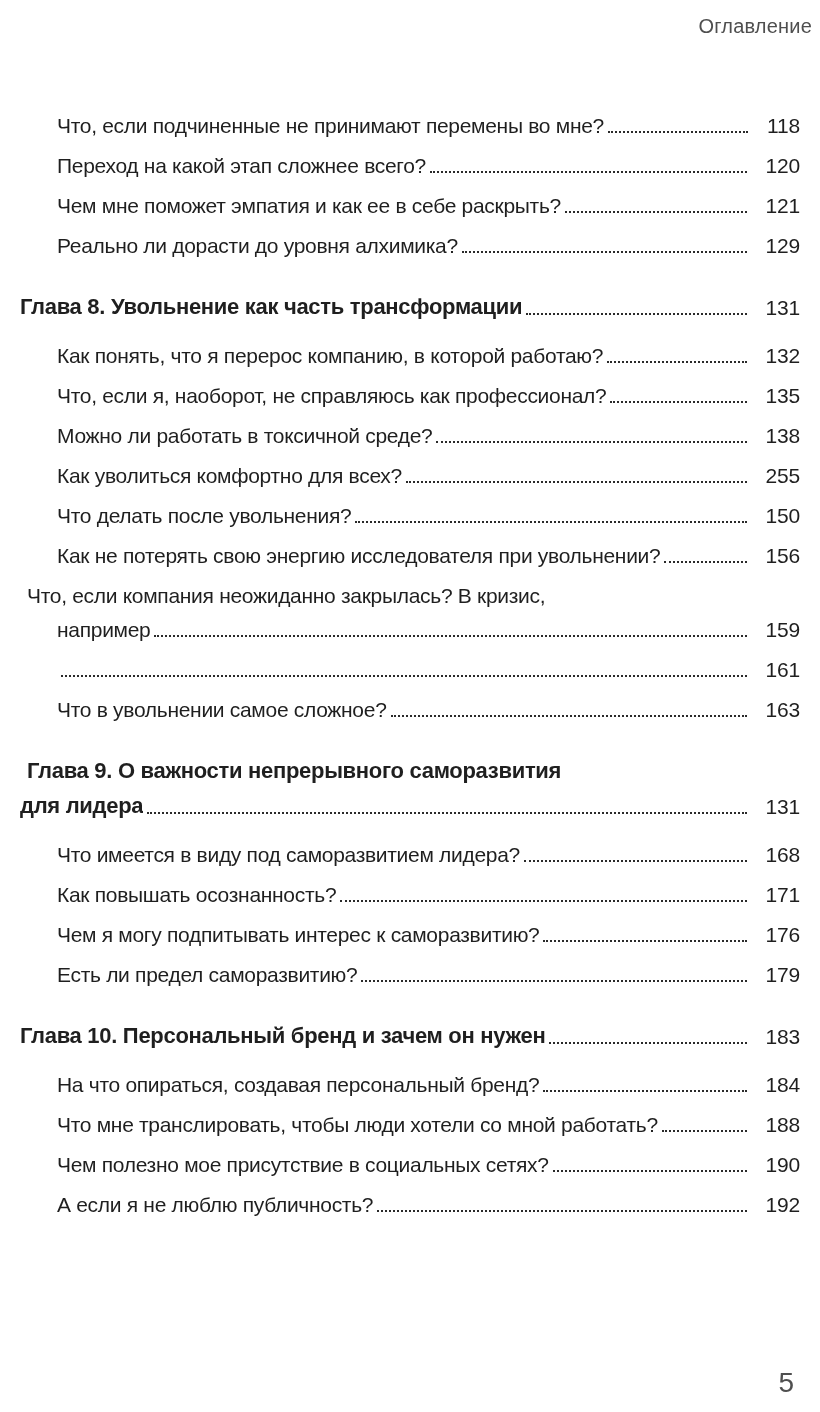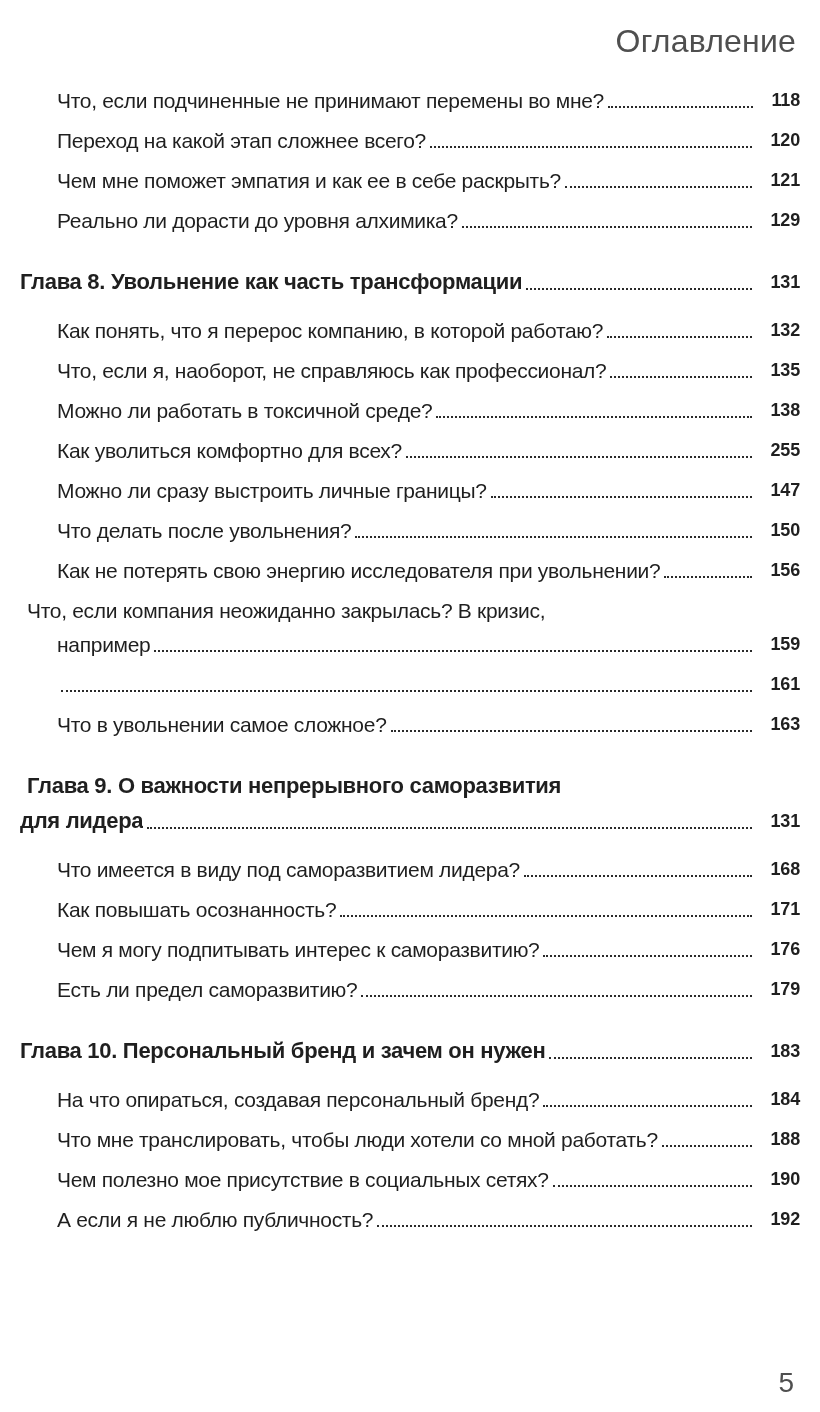--- a/index.html
+++ b/index.html
@@ -13,27 +13,26 @@
   .page{
     position:relative;
     width:820px; height:1412px;
     margin:0 auto;
     background:var(--background);
     color:var(--text);
     font-family:"Liberation Sans","DejaVu Sans",sans-serif;
     overflow:hidden;
   }
   .running-header{
-    position:absolute; top:12px; right:24px;
-    font-size:32px; line-height:28px;
+    position:absolute; top:12px; right:8px;
+    font-size:20px; line-height:28px;
     color:var(--muted);
     letter-spacing:0.2px;
-    margin-top:15px;
-  }
-  .toc{ padding:88px 20px 0 20px; }
+  }
+  .toc{ padding:113px 20px 0 20px; }
   .row{
     display:flex; align-items:flex-end;
     margin-bottom:15px;
     white-space:nowrap;
   }
   .row .title{
     font-size:21px; line-height:25px;
     letter-spacing:-0.3px;
     flex:0 1 auto; overflow:hidden;
   }
@@ -46,22 +45,22 @@
   .row.cont{ margin-bottom:9px;margin-left:7px; }
   .row.heading-last{ margin-bottom:23px; }
   section.with-heading{ margin-top:36px; }
   .leader{
     flex:1 1 auto; min-width:10px;
     border-bottom:2.4px dotted var(--leader-dots);
     margin:0 4px 5px 4px;
     height:0;
   }
   .pnum{
-    font-size:18px; line-height:25px;
-    font-weight:bold;
+    font-size:21px; line-height:25px;
+    font-weight:normal;
     letter-spacing:-0.2px;
     flex:0 0 auto;
     margin-left:15px;
   }
   .folio{
     position:absolute; right:26px; bottom:14px;
     font-size:28px; line-height:30px;
     color:var(--muted);
   }
 </style>
@@ -114,25 +113,20 @@
           <span class="title">Можно ли работать в токсичной среде?</span>
           <span class="leader"></span>
           <span class="pnum">138</span>
         </div>
         <div class="row entry">
           <span class="title">Как уволиться комфортно для всех?</span>
           <span class="leader"></span>
           <span class="pnum">255</span>
         </div>
         <div class="row entry">
-          <span class="title">Можно ли сразу выстроить личные границы?</span>
-          <span class="leader"></span>
-          <span class="pnum">147</span>
-        </div>
-        <div class="row entry">
           <span class="title">Что делать после увольнения?</span>
           <span class="leader"></span>
           <span class="pnum">150</span>
         </div>
         <div class="row entry">
           <span class="title">Как не потерять свою энергию исследователя при увольнении?</span>
           <span class="leader"></span>
           <span class="pnum">156</span>
         </div>
         <div class="row entry cont">

